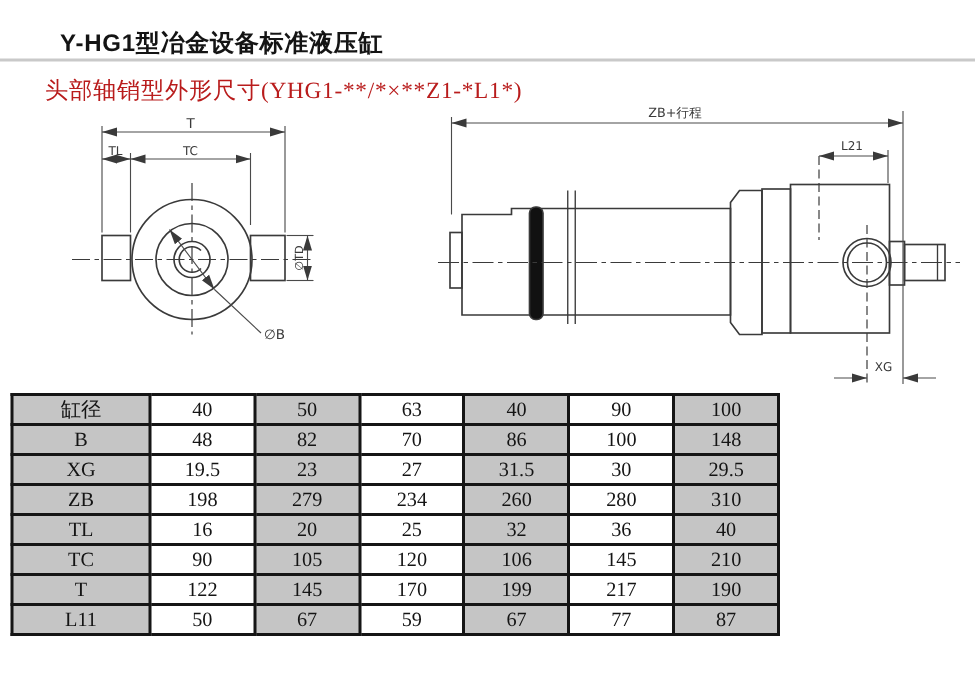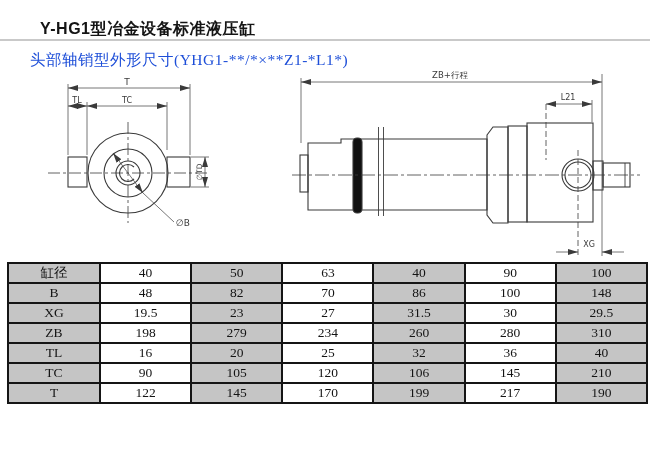--- a/index.html
+++ b/index.html
@@ -8,29 +8,29 @@
     font-family:"Liberation Sans",sans-serif;overflow:hidden;
   }
   .page-title{
     position:absolute;left:40px;top:8px;font-size:16px;font-weight:bold;
     color:#141414;letter-spacing:.5px;font-family:"Liberation Sans",sans-serif;margin-top:11px;
   }
   .title-rule{
     position:absolute;left:0;top:39px;width:650px;height:2px;background:#c9c9c9;
   }
   .subtitle{
-    position:absolute;left:30px;top:50px;font-size:15.5px;color:#1d4ed8;
+    position:absolute;left:30px;top:50px;font-size:15.5px;color:#b91c1c;
     font-family:"Liberation Serif",serif;letter-spacing:.5px;
   }
   .drawing{position:absolute;left:0;top:60px;}
   svg text{
     font-family:"DejaVu Sans",sans-serif;fill:#3a3a3a;
   }
   .spec-table{
-    position:absolute;left:7px;top:262px;width:641px;border-collapse:collapse;
+    position:absolute;left:7px;top:262px;width:513px;border-collapse:collapse;
     table-layout:fixed;font-family:"Liberation Serif",serif;font-size:13.5px;color:#141414;
   }
   .spec-table td{
     border:2px solid #151515;height:18px;text-align:center;vertical-align:middle;
     padding:0;background:#ffffff;line-height:18px;
   }
   .spec-table td.g{background:#c5c5c5;}
   .spec-table col.hc{width:92px;}
 </style>
 </head>
@@ -190,14 +190,23 @@
       </tr>
       <tr>
         <td class="g">T</td>
         <td>122</td>
         <td class="g">145</td>
         <td>170</td>
         <td class="g">199</td>
         <td>217</td>
         <td class="g">190</td>
       </tr>
+      <tr>
+        <td class="g">L11</td>
+        <td>50</td>
+        <td class="g">67</td>
+        <td>59</td>
+        <td class="g">67</td>
+        <td>77</td>
+        <td class="g">87</td>
+      </tr>
     </tbody>
 </table>
 
 </body></html>

